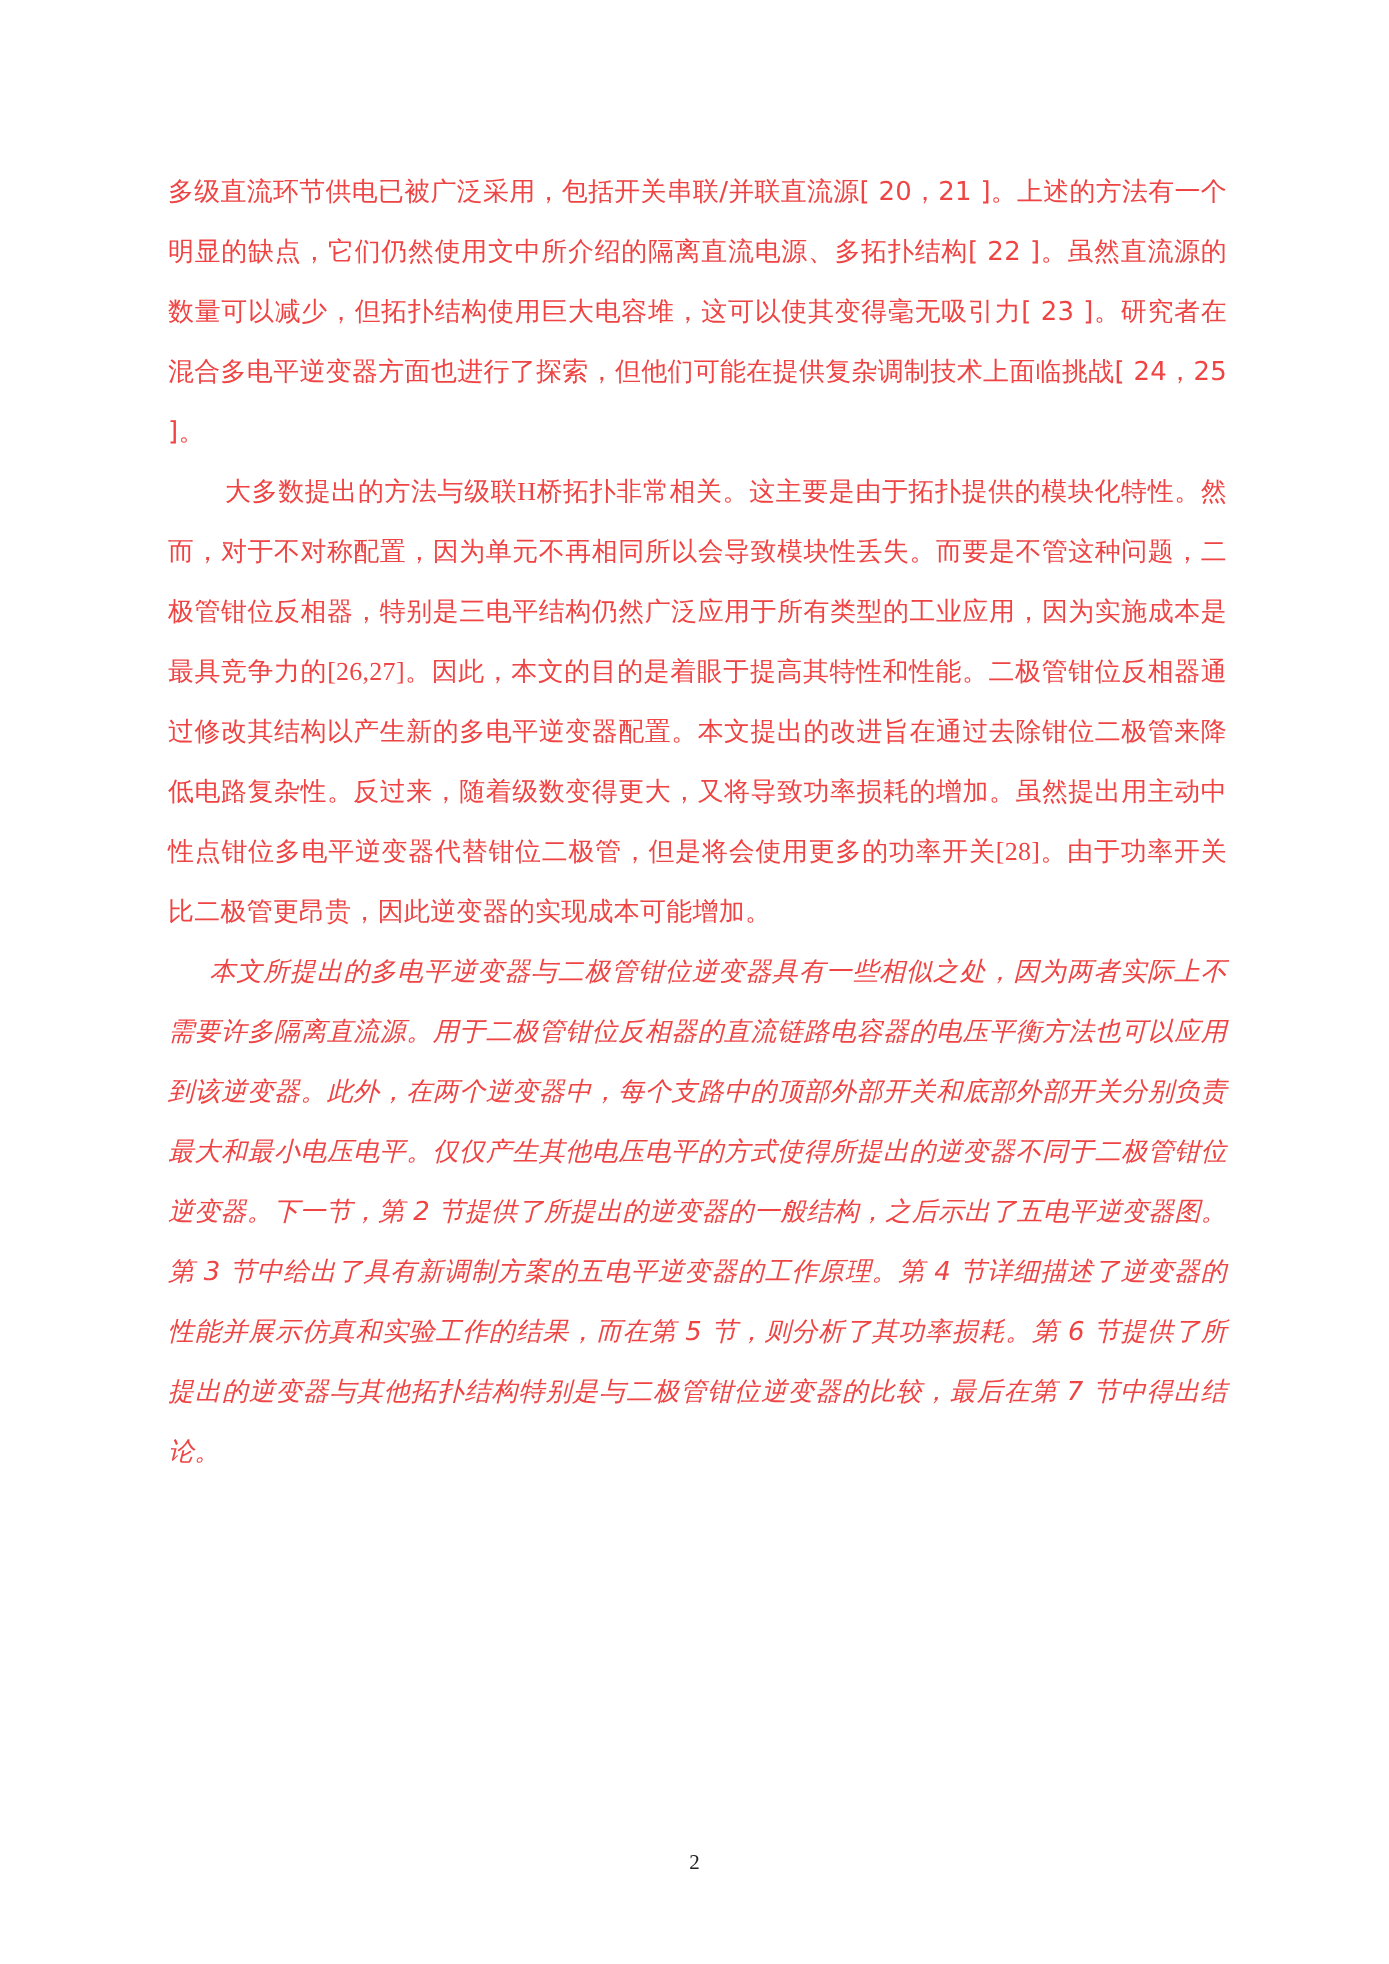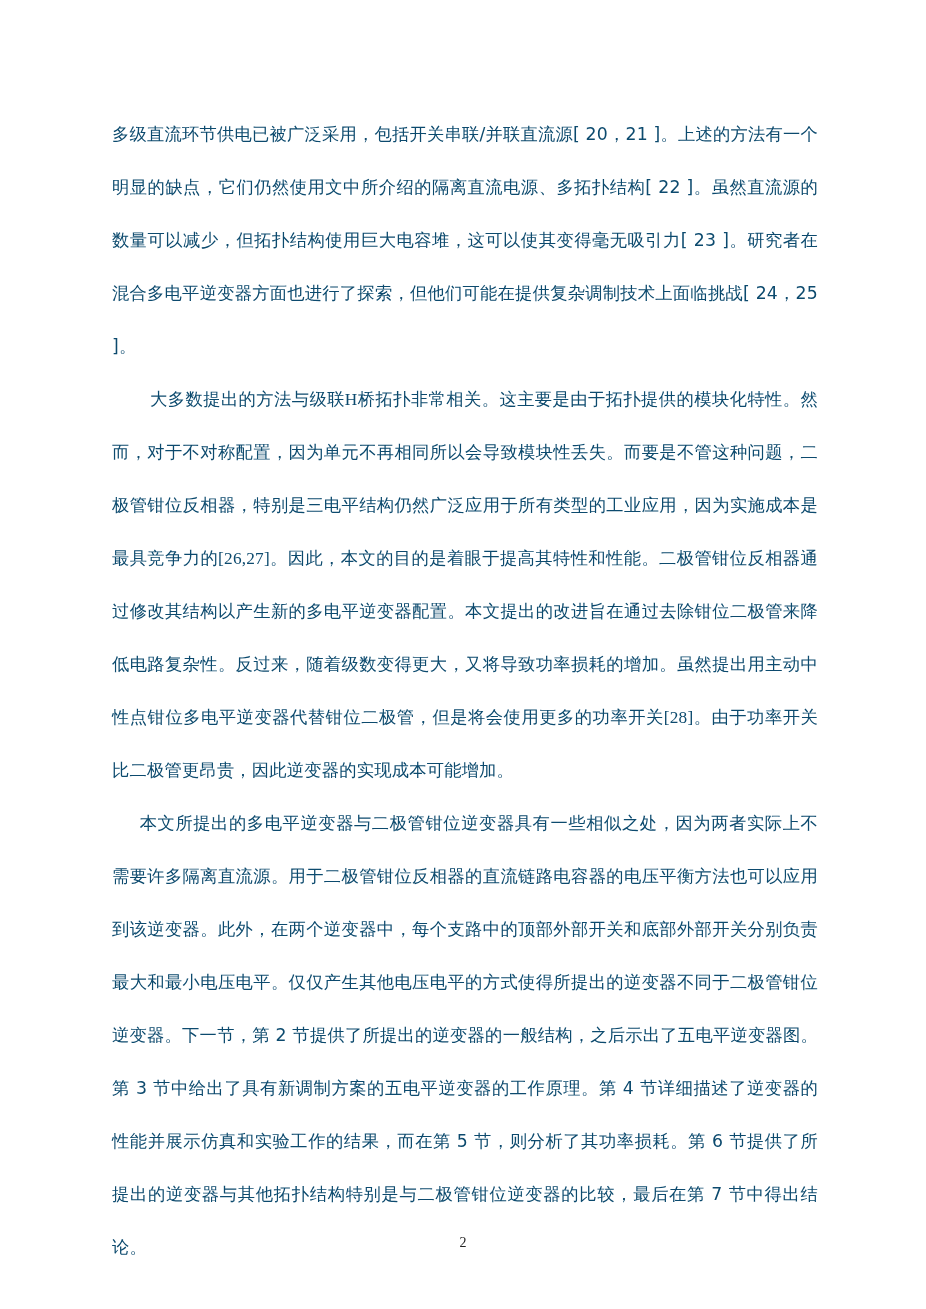--- a/index.html
+++ b/index.html
@@ -24,33 +24,34 @@
     background: #ffffff;
   }
   .content {
     position: absolute;
     left: 112px;
     top: 108px;
     width: 706px;
   }
   .para {
     font-size: 17.3px;
-    line-height: 53px;
+    line-height: 40px;
     text-align: justify;
     text-justify: inter-character;
     margin: 0 0 0 0;
     letter-spacing: 0.2px;
-    color: #0c4a6e;
+    color: #ef4444;
   }
   .para.indent {
     text-indent: 2.2em;
     font-family: Liberation Serif, serif;
   }
   .para.indent-small {
     text-indent: 1.6em;
+    font-style: italic;
   }
   .page-number {
     position: absolute;
     left: 0;
     top: 1235px;
     width: 926px;
     text-align: center;
     font-size: 14px;
     color: #222222;
     font-family: "Liberation Serif", serif;

